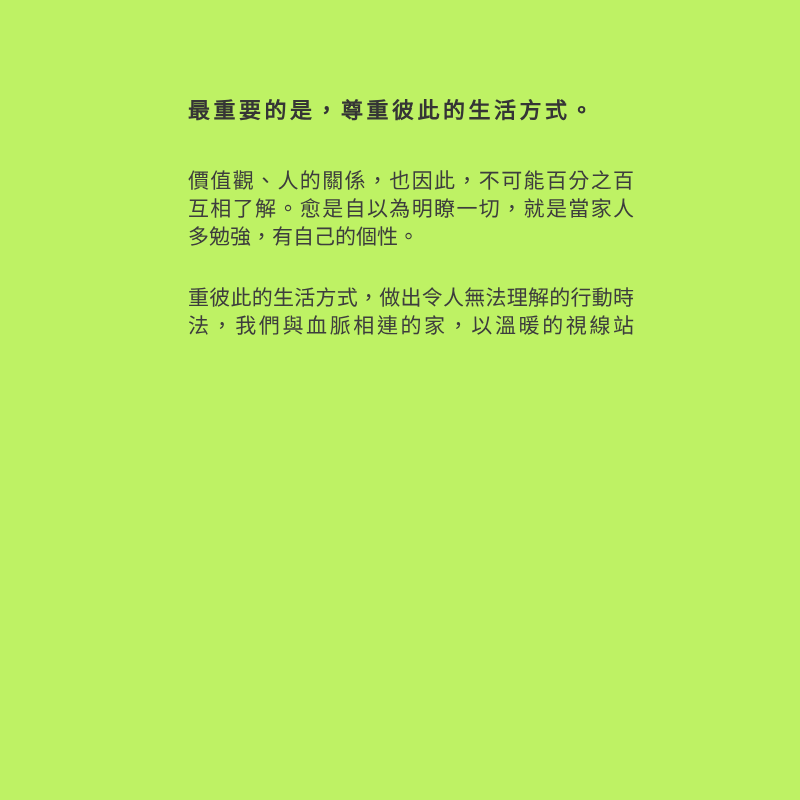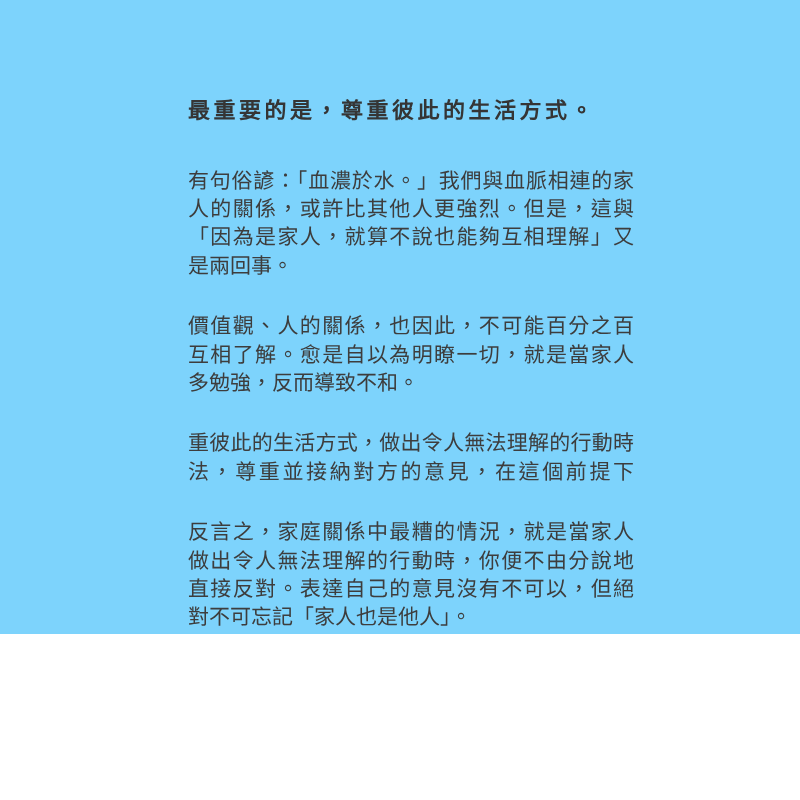--- a/index.html
+++ b/index.html
@@ -3,22 +3,22 @@
 <meta charset="utf-8">
 <style>
   html, body {
     margin: 0;
     padding: 0;
     background: #ffffff;
   }
   .page {
     position: relative;
     width: 800px;
-    height: 634px;
-    background: #7dd3fc;
+    height: 800px;
+    background: #bef264;
     overflow: hidden;
   }
   .content {
     position: absolute;
     left: 188px;
     top: 97px;
     width: 446px;
   }
   .heading {
     margin: 0 0 41px 0;
@@ -50,39 +50,27 @@
   }
 </style>
 </head>
 <body>
 
 <div class="page">
   <div class="content">
 
     <h1 class="heading">最重要的是，尊重彼此的生活方式。</h1>
 
-    <div class="para">
-      <div class="line">有句俗諺：「血濃於水。」我們與血脈相連的家</div>
-      <div class="line">人的關係，或許比其他人更強烈。但是，這與</div>
-      <div class="line">「因為是家人，就算不說也能夠互相理解」又</div>
-      <div class="line last">是兩回事。</div>
-    </div>
 
     <div class="para">
       <div class="line">價值觀、人的關係，也因此，不可能百分之百</div>
       <div class="line">互相了解。愈是自以為明瞭一切，就是當家人</div>
-      <div class="line last">多勉強，反而導致不和。</div>
+      <div class="line last">多勉強，有自己的個性。</div>
     </div>
 
     <div class="para">
       <div class="line">重彼此的生活方式，做出令人無法理解的行動時</div>
-      <div class="line">法，尊重並接納對方的意見，在這個前提下</div>
+      <div class="line">法，我們與血脈相連的家，以溫暖的視線站</div>
     </div>
 
-    <div class="para">
-      <div class="line">反言之，家庭關係中最糟的情況，就是當家人</div>
-      <div class="line">做出令人無法理解的行動時，你便不由分說地</div>
-      <div class="line">直接反對。表達自己的意見沒有不可以，但絕</div>
-      <div class="line last">對不可忘記「家人也是他人」。</div>
-    </div>
 
   </div>
 </div>
 
 </body></html>

